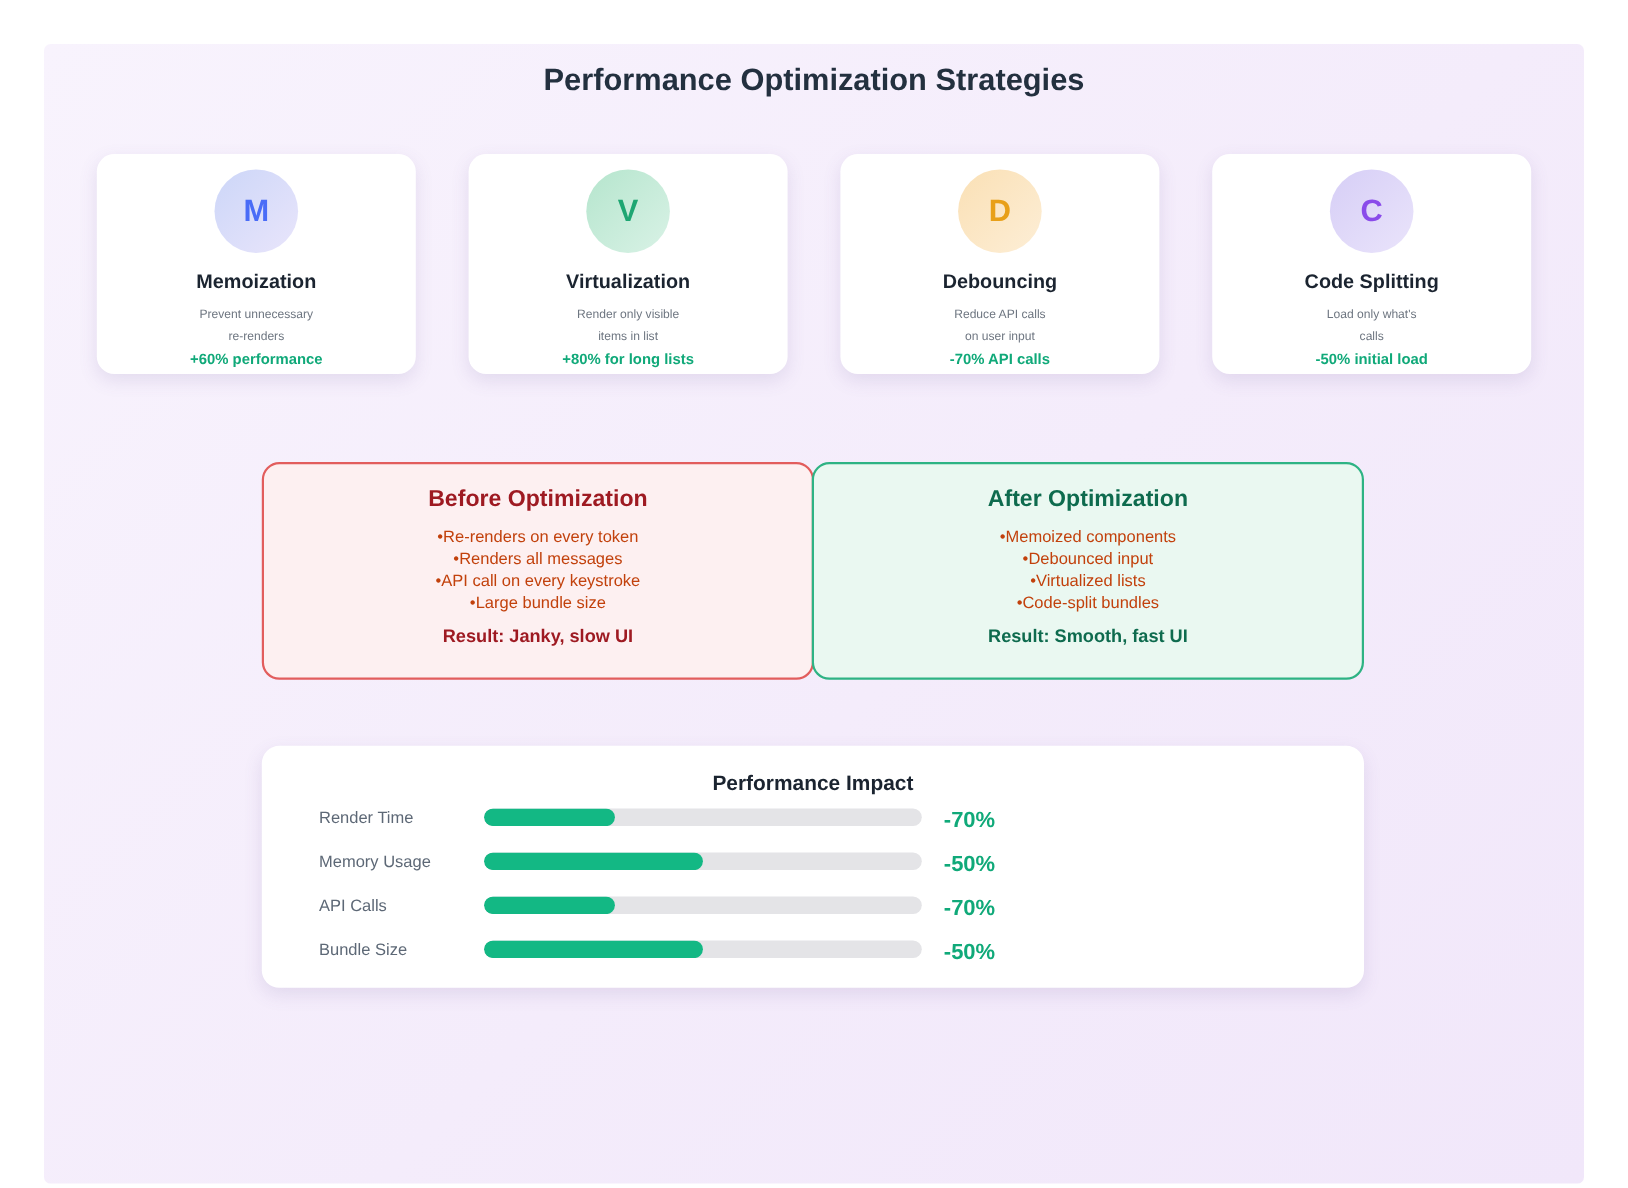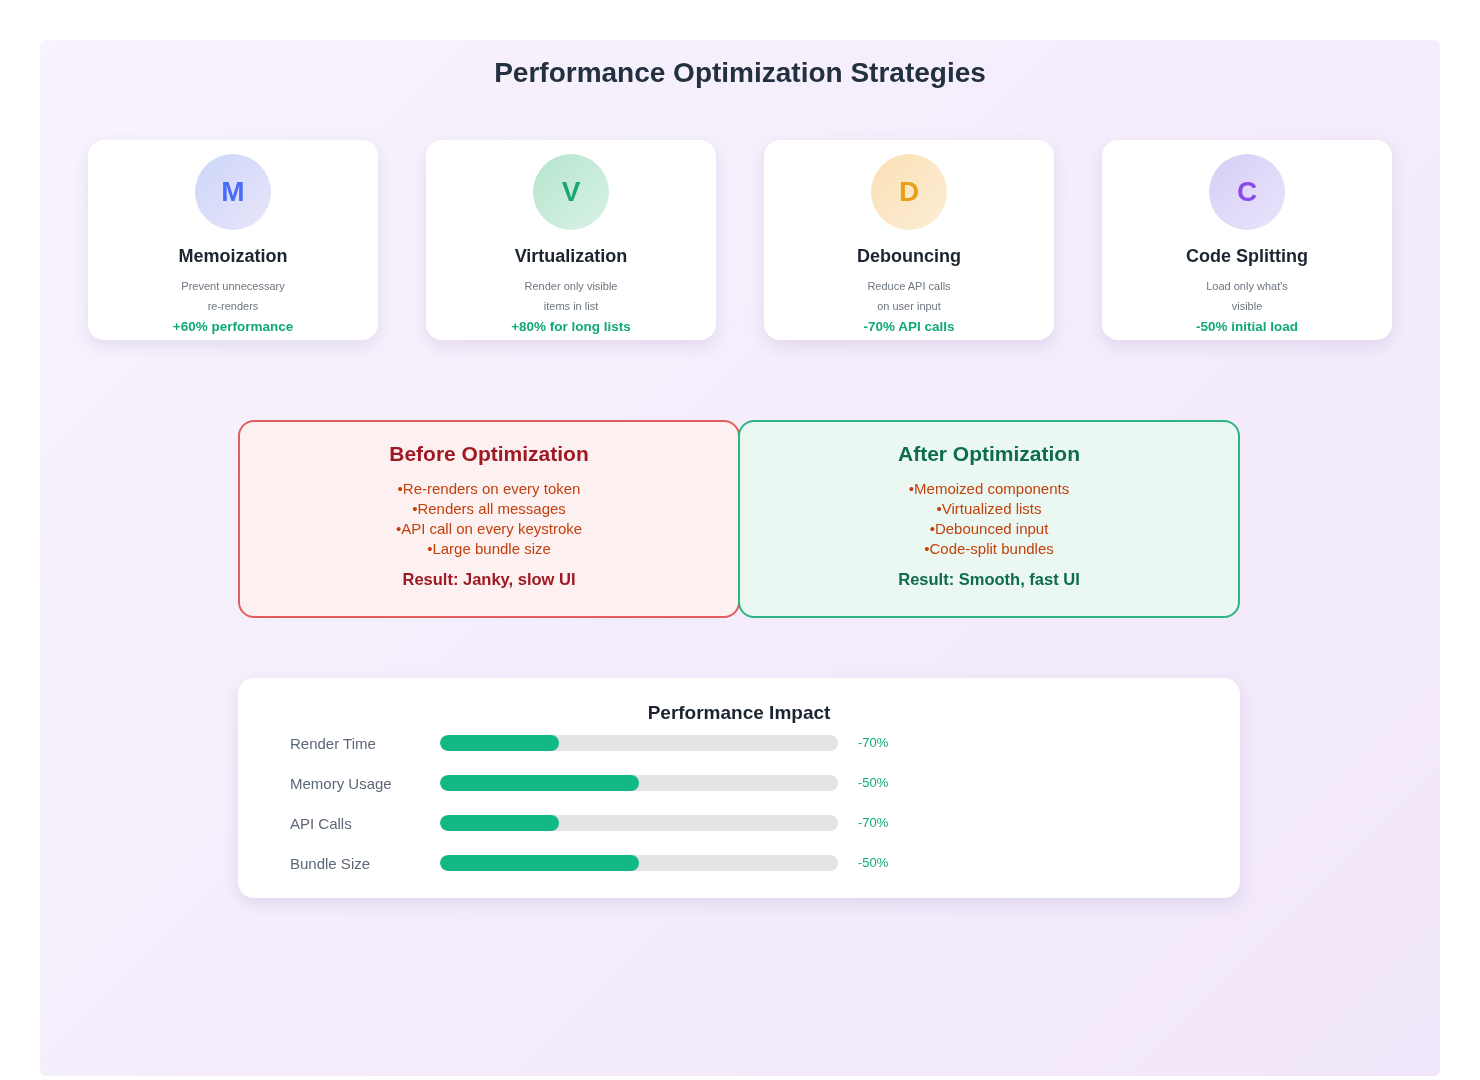--- a/index.html
+++ b/index.html
@@ -137,22 +137,22 @@
     border-radius: 8px;
     overflow: hidden;
   }
   .bar-fill {
     height: 100%;
     background: #13b884;
     border-radius: 8px;
   }
   .bar-value {
     margin-left: 20px;
-    font-size: 13px;
-    font-weight: normal;
+    font-size: 20px;
+    font-weight: bold;
     color: #10a979;
   }
 </style>
 </head>
 <body>
 
 <div class="panel">
 
   <h1 class="page-title">Performance Optimization Strategies</h1>
 
@@ -194,21 +194,21 @@
       <div class="card-stat">-70% API calls</div>
     </div>
 
     <div class="strategy-card">
       <div class="circle c3">
         <span>C</span>
       </div>
       <div class="card-name">Code Splitting</div>
       <div class="card-desc">
         <div>Load only what's</div>
-        <div>visible</div>
+        <div>calls</div>
       </div>
       <div class="card-stat">-50% initial load</div>
     </div>
 
   </div>
 
   <div class="compare-row">
 
     <div class="compare-box before">
       <div class="box-title">Before Optimization</div>
@@ -218,22 +218,22 @@
         <div class="bullet-line">API call on every keystroke</div>
         <div class="bullet-line">Large bundle size</div>
       </div>
       <div class="box-result">Result: Janky, slow UI</div>
     </div>
 
     <div class="compare-box after">
       <div class="box-title">After Optimization</div>
       <div class="box-items">
         <div class="bullet-line">Memoized components</div>
+        <div class="bullet-line">Debounced input</div>
         <div class="bullet-line">Virtualized lists</div>
-        <div class="bullet-line">Debounced input</div>
         <div class="bullet-line">Code-split bundles</div>
       </div>
       <div class="box-result">Result: Smooth, fast UI</div>
     </div>
 
   </div>
 
   <div class="impact-card">
     <div class="impact-title">Performance Impact</div>
     <div class="bars">

